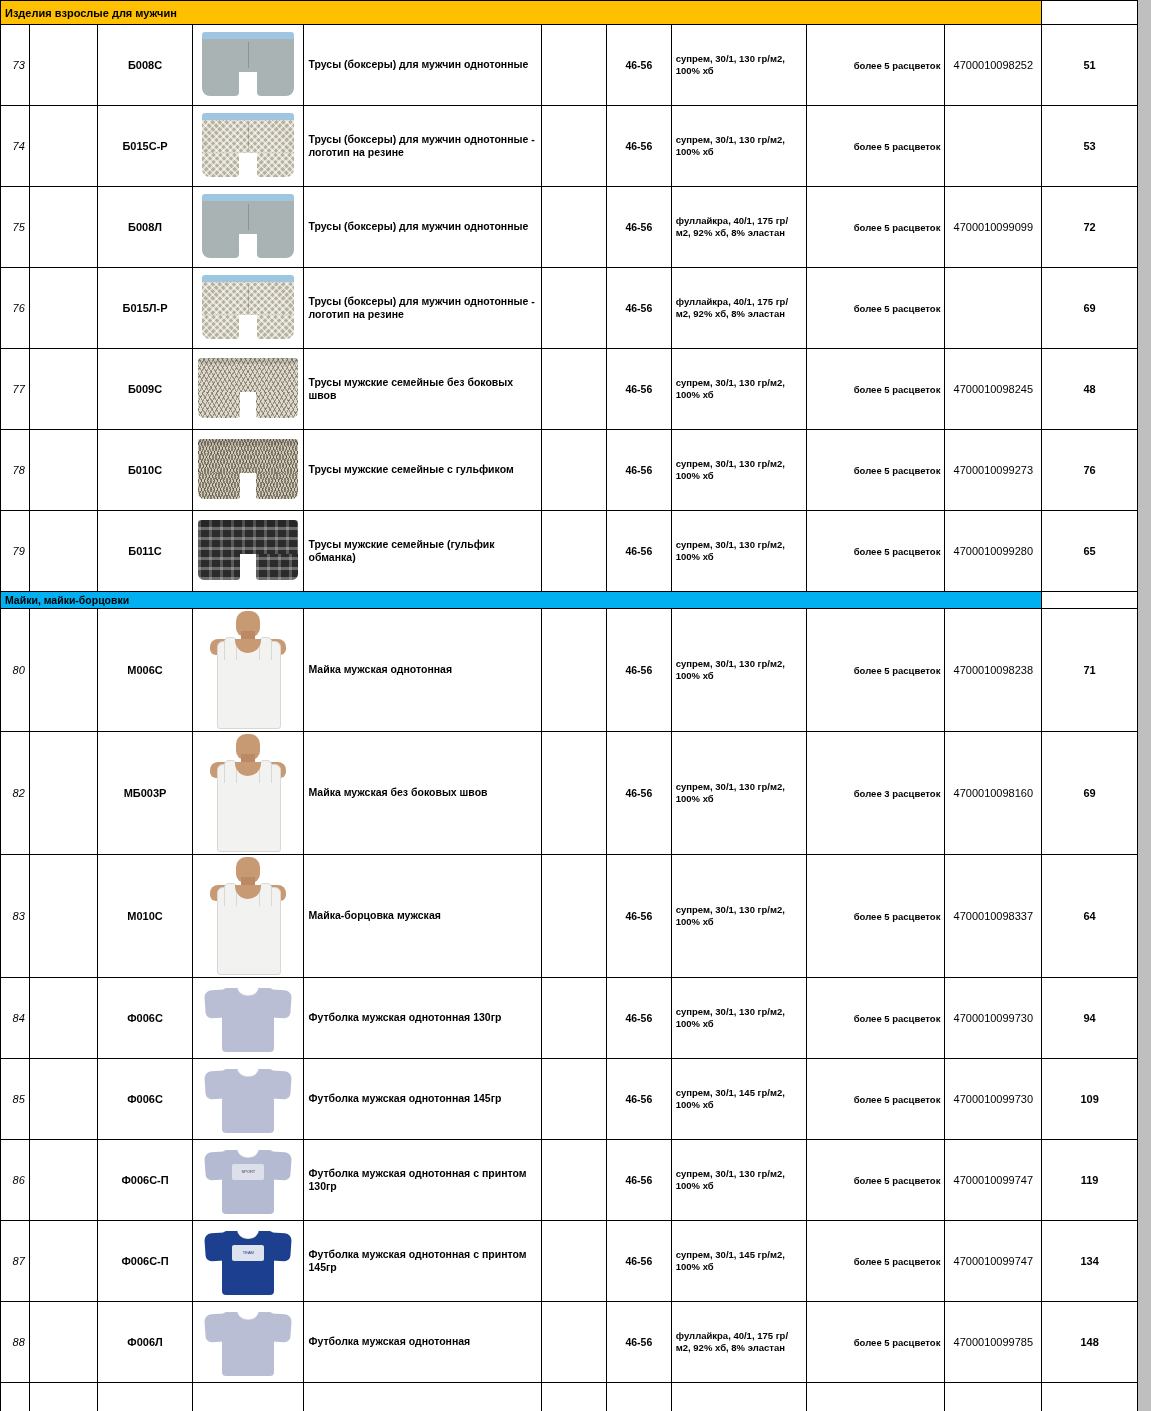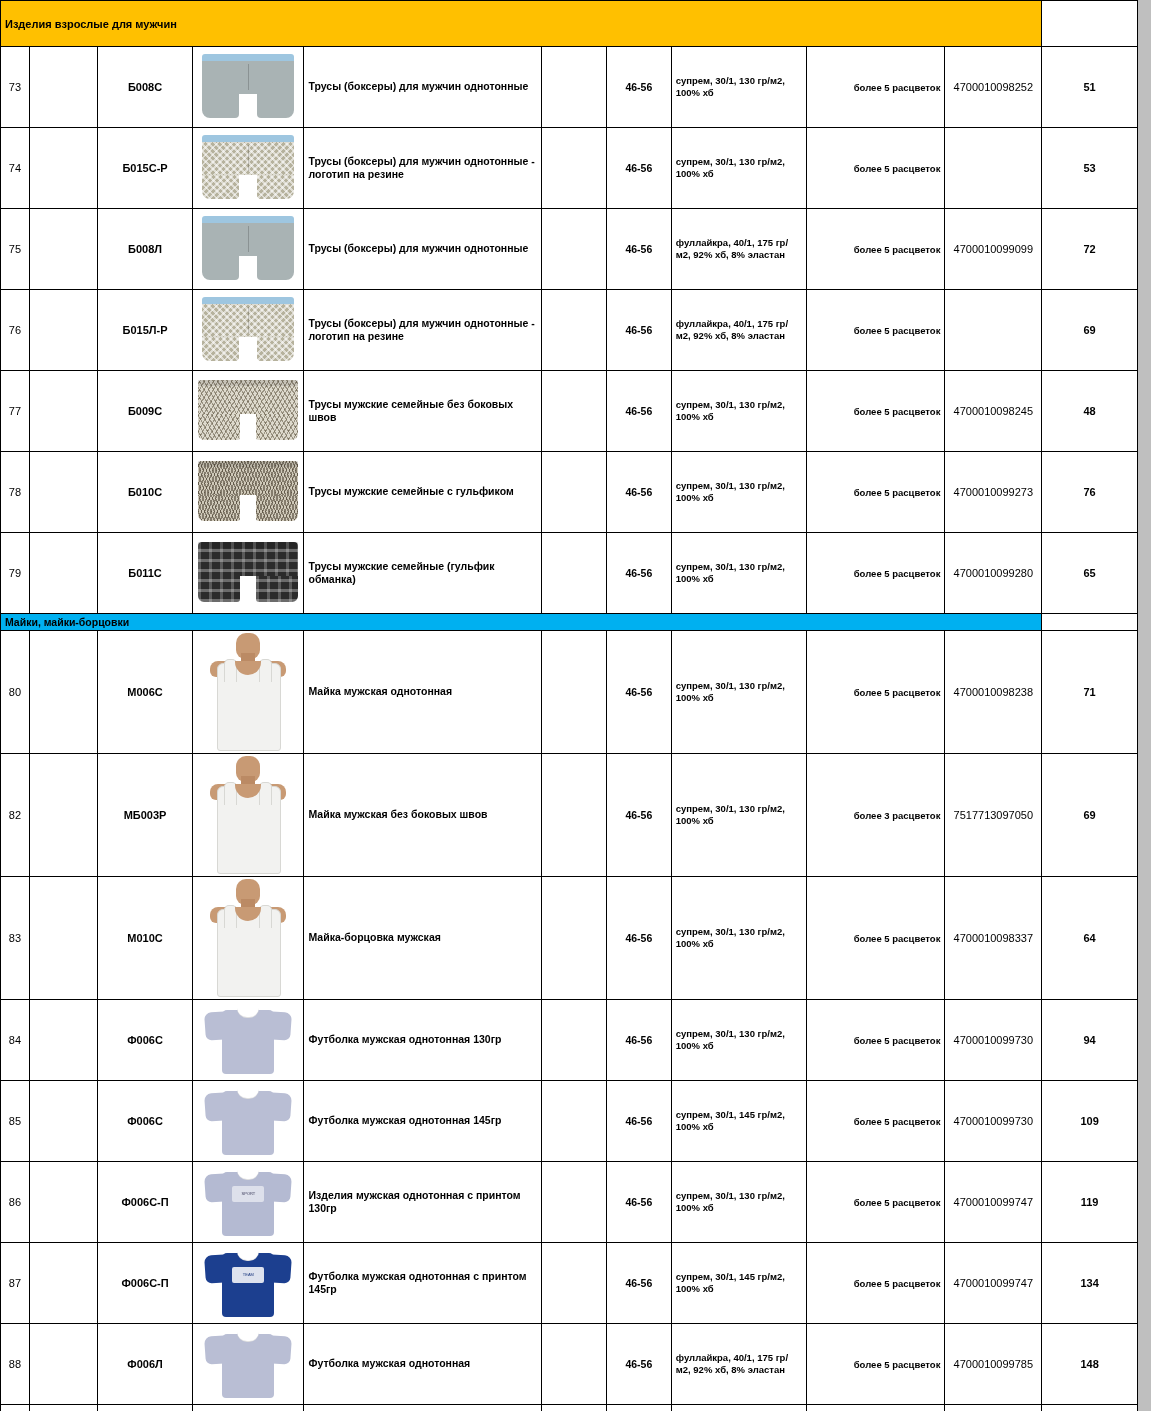--- a/index.html
+++ b/index.html
@@ -40,36 +40,36 @@
   col.c-col    { width: 135px; }
   col.c-bar    { width: 94px; }
   col.c-price  { width: 93px; }
 
   
   tr.banner-yellow td {
     background: #ffc000;
     font-weight: bold;
     font-size: 11px;
     height: 15px;
-    padding: 15px 4px;
+    padding: 4px 4px;
     border: 1px solid #000;
   }
   tr.banner-blue td {
     background: #00b0f0;
     font-weight: bold;
     font-size: 10.5px;
     height: 14px;
     padding: 1px 4px;
     border: 1px solid #000;
   }
   tr.banner-yellow td.tail, tr.banner-blue td.tail {
     background: inherit;
   }
 
-  td.num      { text-align: center; font-size: 11px; }
+  td.num      { text-align: right; font-size: 11px; font-style: italic; }
   td.art      { text-align: center; font-weight: bold; font-size: 11px; }
   td.name     { text-align: left; font-weight: bold; font-size: 10.5px; line-height: 1.25; }
   td.size     { text-align: center; font-weight: bold; font-size: 10.5px; }
   td.comp     { text-align: left; font-weight: bold; font-size: 9.5px; line-height: 1.3; }
   td.col      { text-align: right; font-weight: bold; font-size: 9.5px; }
   td.bar      { text-align: center; font-size: 11px; }
   td.price    { text-align: center; font-weight: bold; font-size: 11px; }
   td.imgcell  { text-align: center; padding: 2px; }
   .top-strip {
     position: absolute;
@@ -454,21 +454,21 @@
               <div class="strapL"></div>
               <div class="strapR"></div>
               <div class="vneck"></div>
             </div>
           </td>
           <td class="name">Майка мужская без боковых швов</td>
           <td class="blank"></td>
           <td class="size">46-56</td>
           <td class="comp">супрем, 30/1, 130 гр/м2, 100% хб</td>
           <td class="col">более 3 расцветок</td>
-          <td class="bar">7517713097050</td>
+          <td class="bar">4700010098160</td>
           <td class="price">69</td>
         </tr>
         <tr>
           <td class="num" style="height: 116px;">83</td>
           <td class="blank"></td>
           <td class="art">М010С</td>
           <td class="imgcell">
             <div class="prod tank">
               <div class="head"></div>
               <div class="neck"></div>
@@ -534,21 +534,21 @@
           <td class="art">Ф006С-П</td>
           <td class="imgcell">
             <div class="prod tee">
               <div class="sleeveL heather2"></div>
               <div class="sleeveR heather2"></div>
               <div class="torso heather2"></div>
               <div class="collar"></div>
               <div class="print light" style="background: rgba(255, 255, 255, 0.55);">SPORT</div>
             </div>
           </td>
-          <td class="name">Изделия мужская однотонная с принтом 130гр</td>
+          <td class="name">Футболка мужская однотонная с принтом 130гр</td>
           <td class="blank"></td>
           <td class="size">46-56</td>
           <td class="comp">супрем, 30/1, 130 гр/м2, 100% хб</td>
           <td class="col">более 5 расцветок</td>
           <td class="bar">4700010099747</td>
           <td class="price">119</td>
         </tr>
         <tr>
           <td class="num" style="height: 76px;">87</td>
           <td class="blank"></td>

